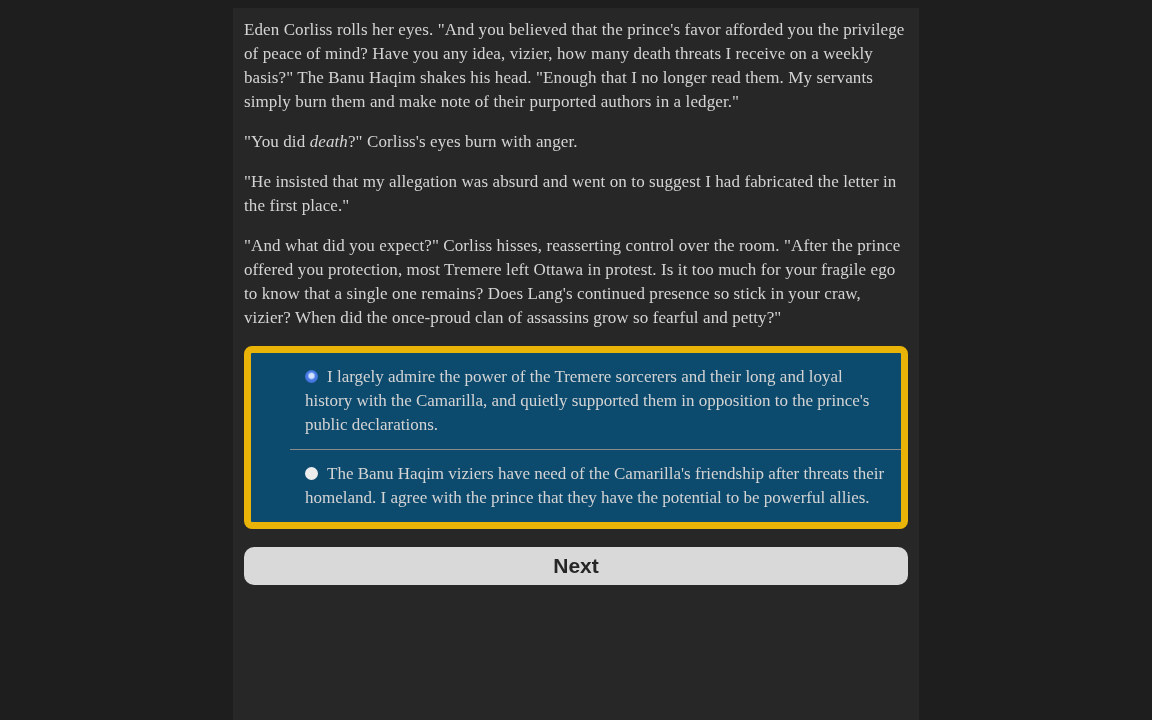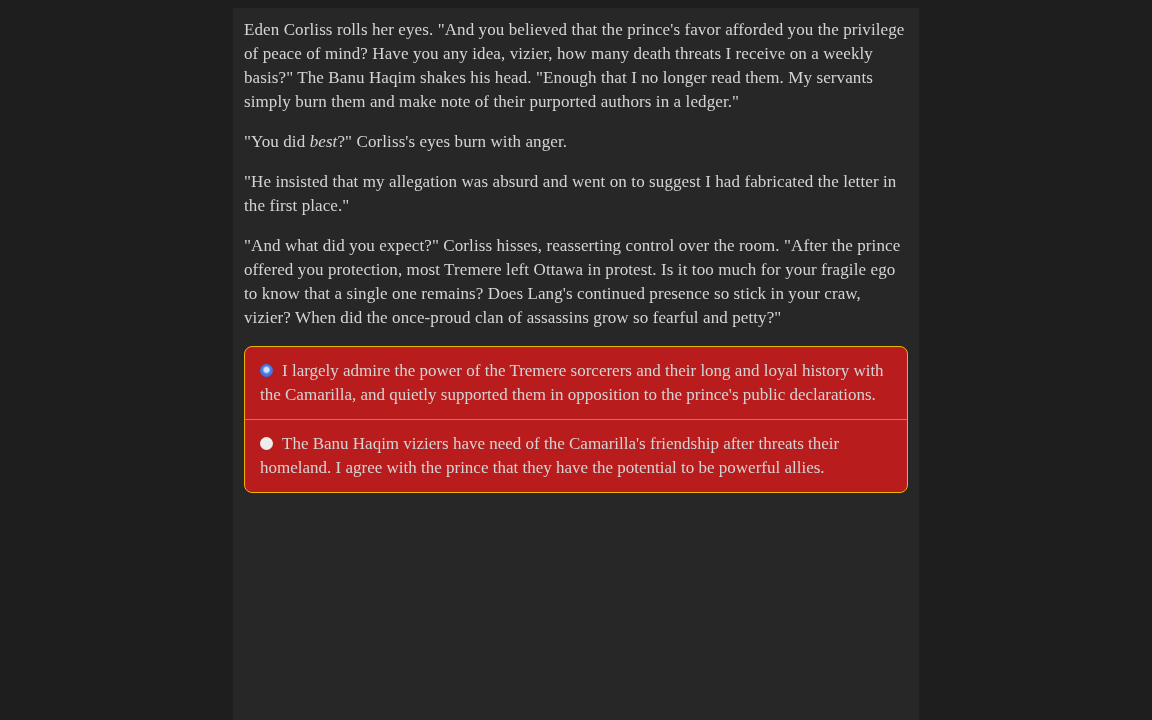--- a/index.html
+++ b/index.html
@@ -28,24 +28,25 @@
   .story p {
     margin: 0 0 16px 0;
     font-family: "Liberation Serif", serif;
     font-size: 17px;
     line-height: 24px;
     color: #d4d4d4;
     letter-spacing: 0.1px;
   }
   .story em { font-style: italic; }
   .choice-group {
-    border: 1px solid #eab308;
+    border: 7px solid #eab308;
     border-radius: 8px;
     overflow: hidden;
-    background: #b91c1c;
+    background: #0c4a6e;
+    padding-left: 39px;
   }
   .choice-row {
     display: block;
     padding: 12px 15px;
     font-family: "Liberation Serif", serif;
     font-size: 17px;
     line-height: 24px;
     color: #d4d4d4;
     cursor: pointer;
   }
@@ -82,25 +83,26 @@
   }
 </style>
 </head>
 <body>
 
 <div class="stage">
   <div class="content-column">
 
     <div class="story">
       <p>Eden Corliss rolls her eyes. "And you believed that the prince's favor afforded you the privilege of peace of mind? Have you any idea, vizier, how many death threats I receive on a weekly basis?" The Banu Haqim shakes his head. "Enough that I no longer read them. My servants simply burn them and make note of their purported authors in a ledger."</p>
-      <p><span>"You did </span><em>best</em><span>?" Corliss's eyes burn with anger.</span></p>
+      <p><span>"You did </span><em>death</em><span>?" Corliss's eyes burn with anger.</span></p>
       <p>"He insisted that my allegation was absurd and went on to suggest I had fabricated the letter in the first place."</p>
       <p>"And what did you expect?" Corliss hisses, reasserting control over the room. "After the prince offered you protection, most Tremere left Ottawa in protest. Is it too much for your fragile ego to know that a single one remains? Does Lang's continued presence so stick in your craw, vizier? When did the once-proud clan of assassins grow so fearful and petty?"</p>
     </div>
 
     <div class="choice-group">
       <div class="choice-row"><span class="radio" data-state="selected"></span><span>I largely admire the power of the Tremere sorcerers and their long and loyal history with the Camarilla, and quietly supported them in opposition to the prince's public declarations.</span></div>
       <div class="choice-row"><span class="radio" data-state="unselected"></span><span>The Banu Haqim viziers have need of the Camarilla's friendship after threats their homeland. I agree with the prince that they have the potential to be powerful allies.</span></div>
     </div>
 
+    <button class="next-btn">Next</button>
 
   </div>
 </div>
 
 </body></html>

